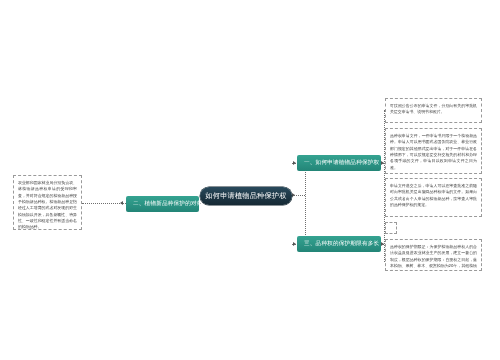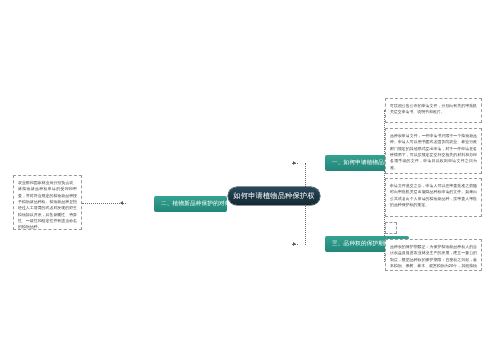--- a/index.html
+++ b/index.html
@@ -9,21 +9,20 @@
     overflow:hidden;position:relative;
   }
   #canvas{position:absolute;left:0;top:0;width:500px;height:360px;}
 
   
   .node{
     position:absolute;box-sizing:border-box;
     display:flex;align-items:center;
     color:#ffffff;white-space:nowrap;
     letter-spacing:.2px;
-    margin-left:28px;
   }
   .node-center{
     left:200px;top:187px;width:92px;height:18px;
     border-radius:9px;
     background:linear-gradient(180deg,#294a5c 0%,#1d3644 55%,#162a35 100%);
     font-size:7.2px;justify-content:center;
     box-shadow:0 0 0 .5px #14252e;
   }
   .node-branch{
     height:16px;border-radius:2px;

